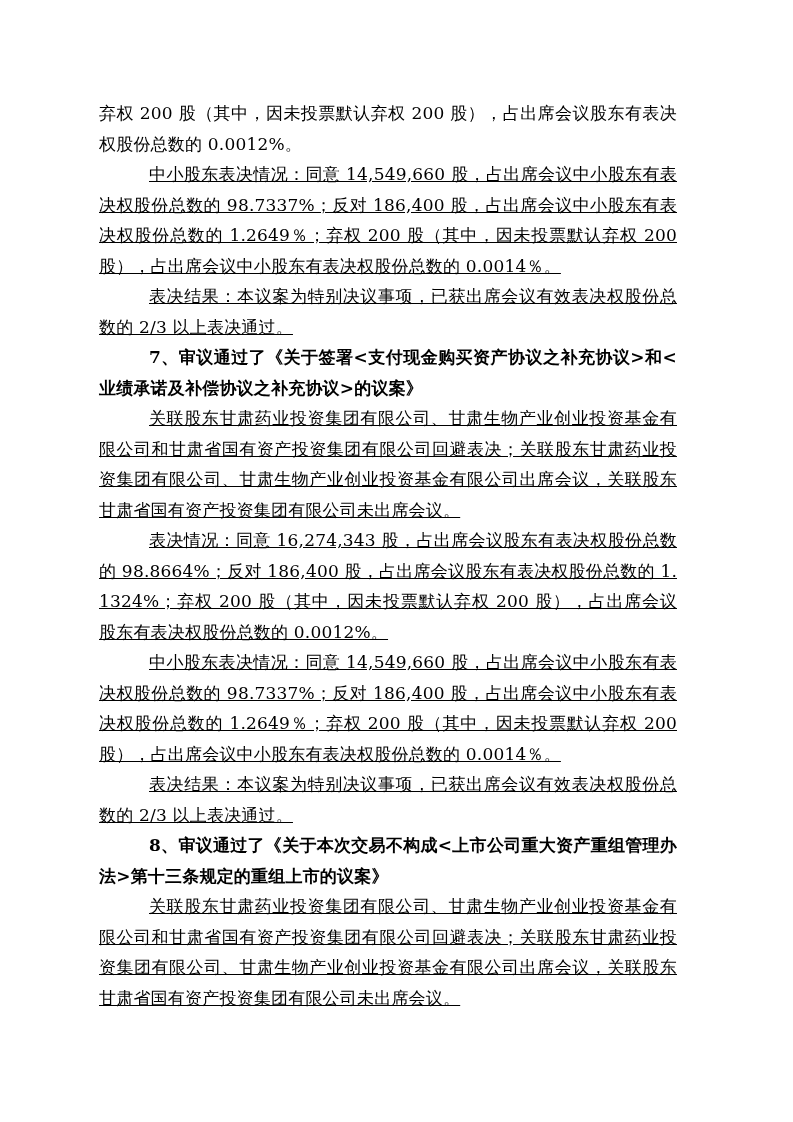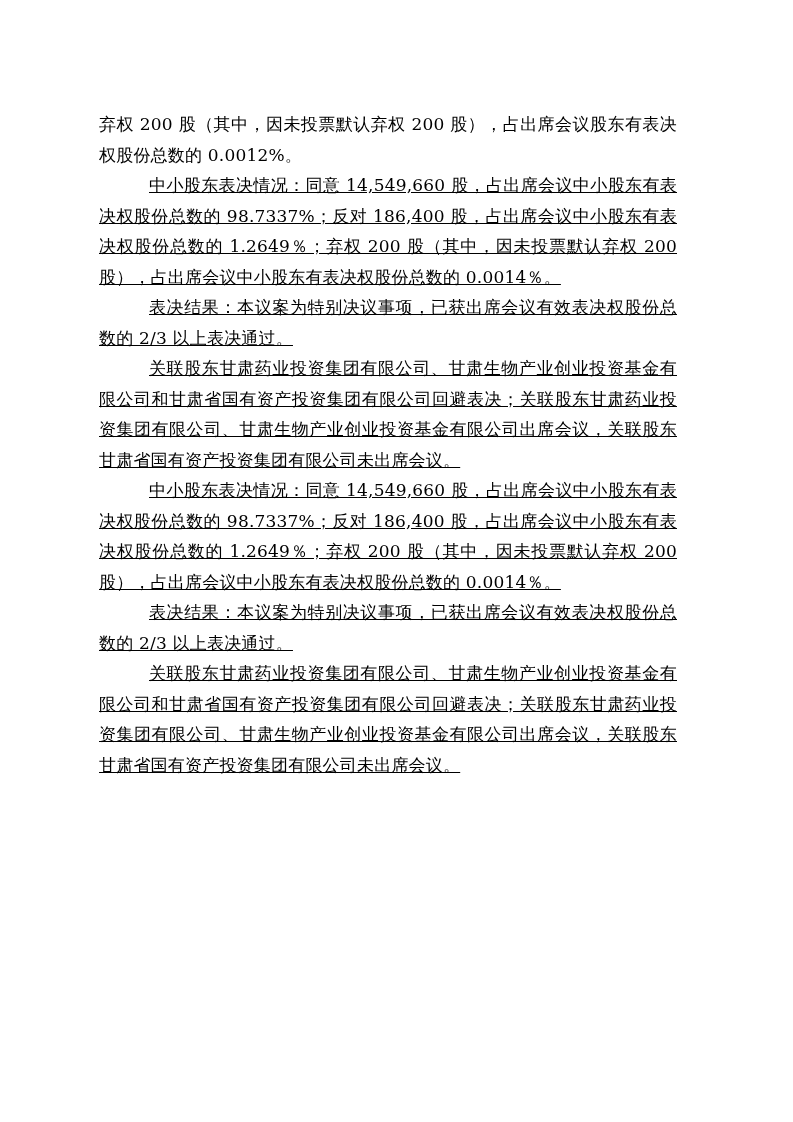--- a/index.html
+++ b/index.html
@@ -12,21 +12,21 @@
       width: 793px;
       height: 1122px;
       background: #ffffff;
       overflow: hidden;
       font-family: "DejaVu Serif", "Liberation Serif", serif;
       color: #000000;
     }
     .content {
       position: absolute;
       left: 99px;
-      top: 109px;
+      top: 98px;
       width: 578px;
       text-align: justify;
     }
     .content p {
       margin: 0;
       padding: 0;
       font-size: 17px;
       line-height: 30.5px;
       letter-spacing: 0.2px;
       word-break: break-all;
@@ -44,18 +44,21 @@
     }
   </style>
 </head>
 <body>
 
 <div class="page">
   <div class="content">
     <p class="no-indent">弃权 200 股（其中，因未投票默认弃权 200 股），占出席会议股东有表决权股份总数的 0.0012%。</p>
     <p class="indent">中小股东表决情况：同意 14,549,660 股，占出席会议中小股东有表决权股份总数的 98.7337%；反对 186,400 股，占出席会议中小股东有表决权股份总数的 1.2649％；弃权 200 股（其中，因未投票默认弃权 200 股），占出席会议中小股东有表决权股份总数的 0.0014％。</p>
     <p class="indent">表决结果：本议案为特别决议事项，已获出席会议有效表决权股份总数的 2/3 以上表决通过。</p>
+    <p class="heading">7、审议通过了《关于签署&lt;支付现金购买资产协议之补充协议&gt;和&lt;业绩承诺及补偿协议之补充协议&gt;的议案》</p>
     <p class="indent">关联股东甘肃药业投资集团有限公司、甘肃生物产业创业投资基金有限公司和甘肃省国有资产投资集团有限公司回避表决；关联股东甘肃药业投资集团有限公司、甘肃生物产业创业投资基金有限公司出席会议，关联股东甘肃省国有资产投资集团有限公司未出席会议。</p>
+    <p class="indent">表决情况：同意 16,274,343 股，占出席会议股东有表决权股份总数的 98.8664%；反对 186,400 股，占出席会议股东有表决权股份总数的 1.1324%；弃权 200 股（其中，因未投票默认弃权 200 股），占出席会议股东有表决权股份总数的 0.0012%。</p>
     <p class="indent">中小股东表决情况：同意 14,549,660 股，占出席会议中小股东有表决权股份总数的 98.7337%；反对 186,400 股，占出席会议中小股东有表决权股份总数的 1.2649％；弃权 200 股（其中，因未投票默认弃权 200 股），占出席会议中小股东有表决权股份总数的 0.0014％。</p>
     <p class="indent">表决结果：本议案为特别决议事项，已获出席会议有效表决权股份总数的 2/3 以上表决通过。</p>
+    <p class="heading">8、审议通过了《关于本次交易不构成&lt;上市公司重大资产重组管理办法&gt;第十三条规定的重组上市的议案》</p>
     <p class="indent">关联股东甘肃药业投资集团有限公司、甘肃生物产业创业投资基金有限公司和甘肃省国有资产投资集团有限公司回避表决；关联股东甘肃药业投资集团有限公司、甘肃生物产业创业投资基金有限公司出席会议，关联股东甘肃省国有资产投资集团有限公司未出席会议。</p>
   </div>
 </div>
 
 </body></html>

